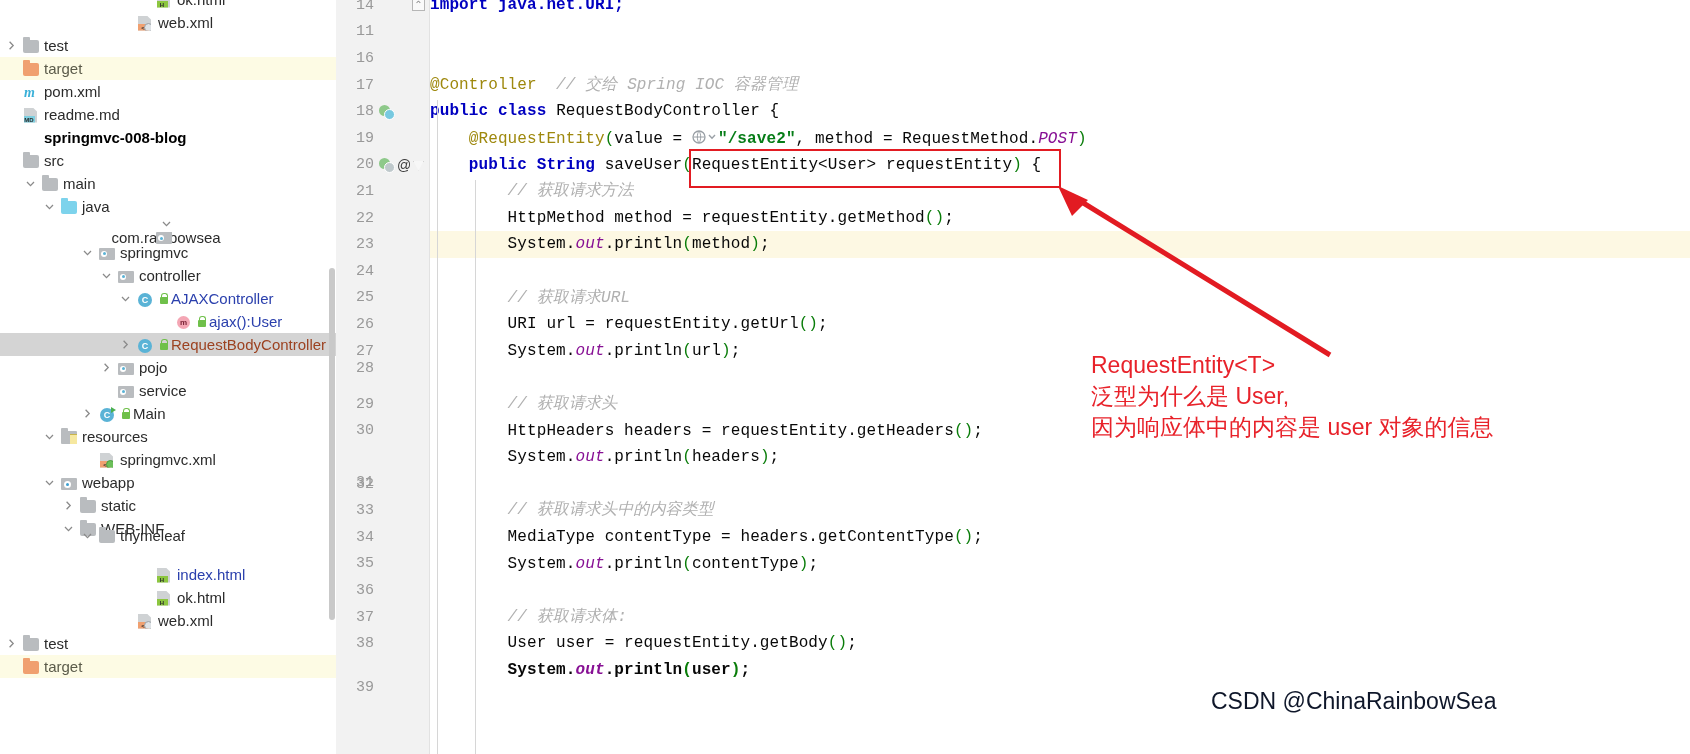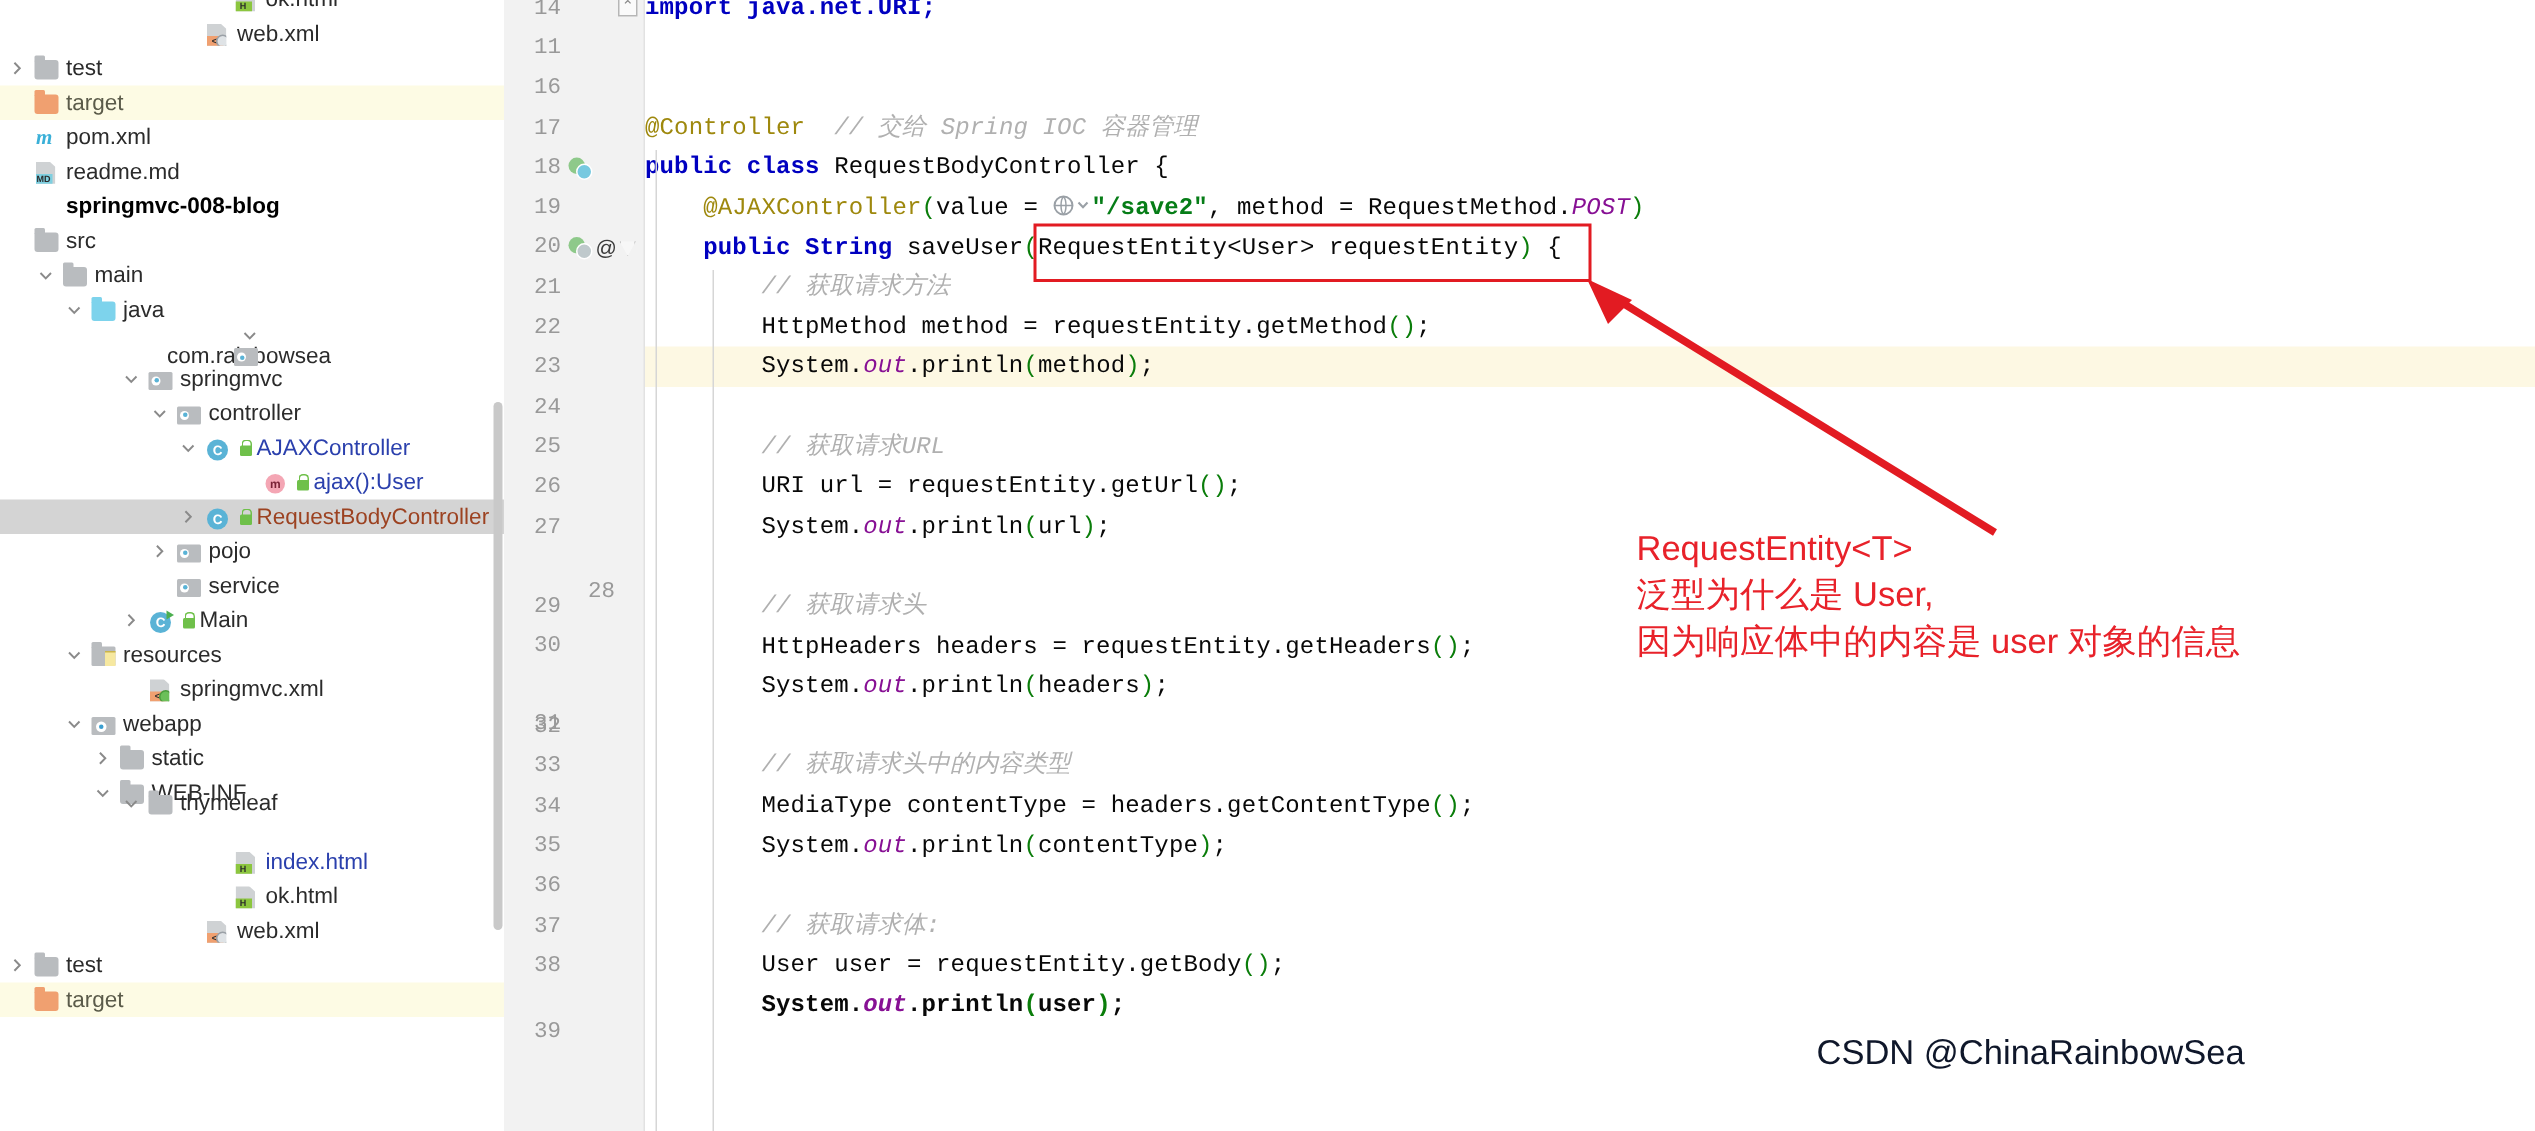--- a/index.html
+++ b/index.html
@@ -607,21 +607,21 @@
           <span class="gicons"></span>
         </div>
         <div class="gline" style="top: 311.2px;">
           <span class="gnum">26</span>
           <span class="gicons"></span>
         </div>
         <div class="gline" style="top: 337.8px;">
           <span class="gnum">27</span>
           <span class="gicons"></span>
         </div>
-        <div class="gline" style="top: 381px; padding-left: 36px;">
+        <div class="gline" style="top: 355px;">
           <span class="gnum">28</span>
           <span class="gicons"></span>
         </div>
         <div class="gline" style="top: 391px;">
           <span class="gnum">29</span>
           <span class="gicons"></span>
         </div>
         <div class="gline" style="top: 417.6px;">
           <span class="gnum">30</span>
           <span class="gicons"></span>
@@ -663,21 +663,21 @@
           <span class="gicons"></span>
         </div>
       </div>
     <div id="gutter-sep"></div>
     <div id="code">
         <div class="cline" style="top: -8px;"><span class="kw">import java.net.URI;</span></div>
         <div class="cline" style="top: 18.6px;"></div>
         <div class="cline" style="top: 45.2px;"></div>
         <div class="cline" style="top: 71.8px;"><span class="anno">@Controller</span><span class="cmt">  // 交给 Spring IOC 容器管理</span></div>
         <div class="cline" style="top: 98.4px;"><span class="kw">public class </span><span>RequestBodyController </span><span>{</span></div>
-        <div class="cline" style="top: 125px;"><span class="anno">    @AJAXController</span><span class="paren">(</span><span>value = </span><span style="display: inline-block; vertical-align: middle;"><svg width="26" height="14" viewBox="0 0 26 14" style="vertical-align:-2px">
+        <div class="cline" style="top: 125px;"><span class="anno">    @RequestEntity</span><span class="paren">(</span><span>value = </span><span style="display: inline-block; vertical-align: middle;"><svg width="26" height="14" viewBox="0 0 26 14" style="vertical-align:-2px">
               <circle cx="7" cy="7" r="6" fill="none" stroke="#9aa0a6" stroke-width="1.3"></circle>
               <path d="M1.3 7h11.4M7 1.2c2.2 2 2.2 9.6 0 11.6M7 1.2c-2.2 2-2.2 9.6 0 11.6" fill="none" stroke="#9aa0a6" stroke-width="1"></path>
               <path d="M17 5l3 3.2L23 5" fill="none" stroke="#9aa0a6" stroke-width="1.4"></path>
             </svg></span><span class="str">"/save2"</span><span>, method = RequestMethod.</span><span class="field">POST</span><span class="paren">)</span></div>
         <div class="cline" style="top: 151.6px;"><span class="kw">    public String </span><span>saveUser</span><span class="paren">(</span><span>RequestEntity&lt;User&gt; requestEntity</span><span class="paren">)</span><span> {</span></div>
         <div class="cline" style="top: 178.2px;"><span class="cmt">        // 获取请求方法</span></div>
         <div class="cline" style="top: 204.8px;"><span>        HttpMethod method = requestEntity.getMethod</span><span class="paren">()</span><span>;</span></div>
         <div class="cline" style="top: 231.4px;"><span>        System.</span><span class="field">out</span><span>.println</span><span class="paren">(</span><span>method</span><span class="paren">)</span><span>;</span></div>
         <div class="cline" style="top: 258px;"></div>
         <div class="cline" style="top: 284.6px;"><span class="cmt">        // 获取请求URL</span></div>

